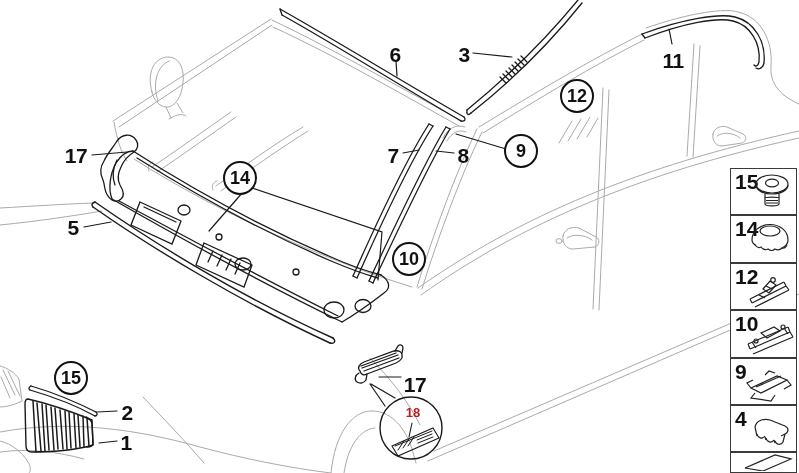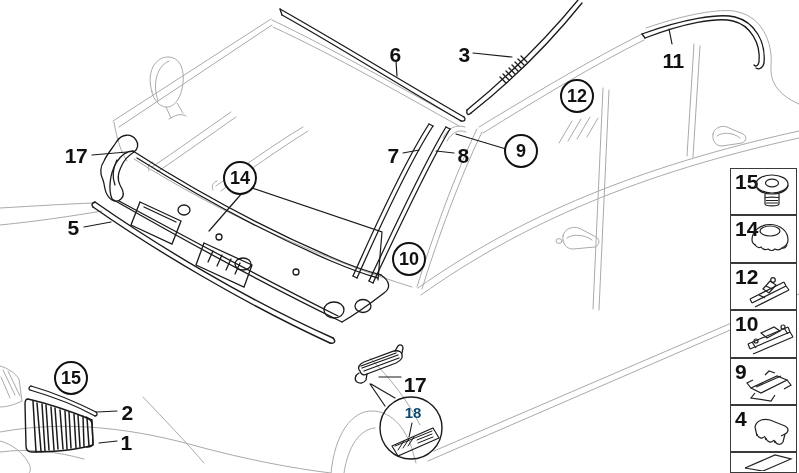--- a/index.html
+++ b/index.html
@@ -4,21 +4,21 @@
 <style>
   html,body{margin:0;padding:0;background:#fff;}
   #stage{position:relative;width:799px;height:473px;background:#fff;overflow:hidden;
          font-family:"Liberation Sans",sans-serif;}
   #lineart{position:absolute;left:0;top:0;}
   .num{position:absolute;transform:translate(-50%,-50%);font-weight:bold;font-size:21px;
        color:#111;letter-spacing:-0.5px;line-height:1;cursor:default;}
   .cnum{position:absolute;transform:translate(-50%,-50%);width:30px;height:30px;
         border:2px solid #111;border-radius:50%;background:#fff;display:flex;
         align-items:center;justify-content:center;font-weight:bold;font-size:18px;color:#111;}
-  .bignum{position:absolute;transform:translate(-50%,-50%);font-weight:bold;font-size:15px;color:#0c4a6e;}
+  .bignum{position:absolute;transform:translate(-50%,-50%);font-weight:bold;font-size:13px;color:#b91c1c;}
   #sidebar{position:absolute;left:730px;top:168px;width:67px;height:305px;}
   .sb-box{position:absolute;left:0;width:67px;border:1.2px solid #3a3a3a;background:#fff;
           box-sizing:border-box;}
   .sb-num{position:absolute;left:4px;top:1px;font-weight:bold;font-size:21px;color:#111;}
   .sb-icon{position:absolute;right:1px;bottom:1px;}
   svg{display:block;}
 </style>
 </head>
 <body>
 

